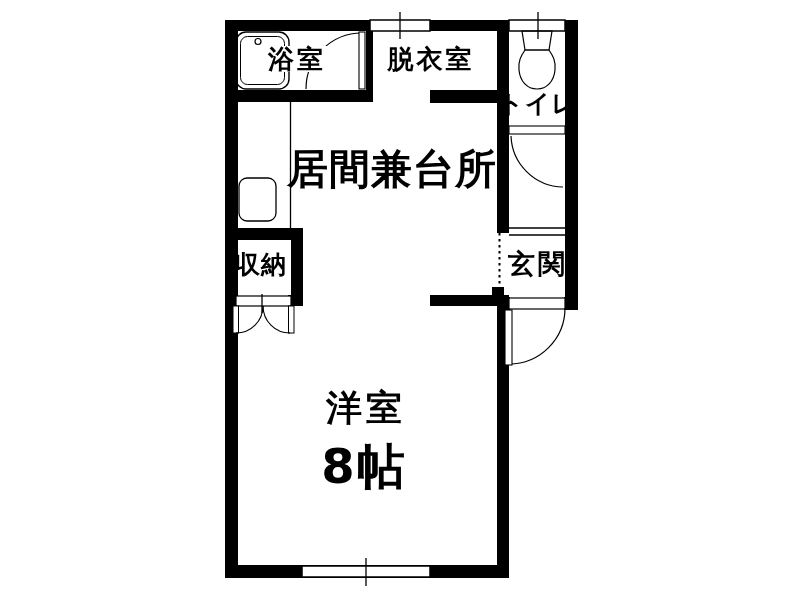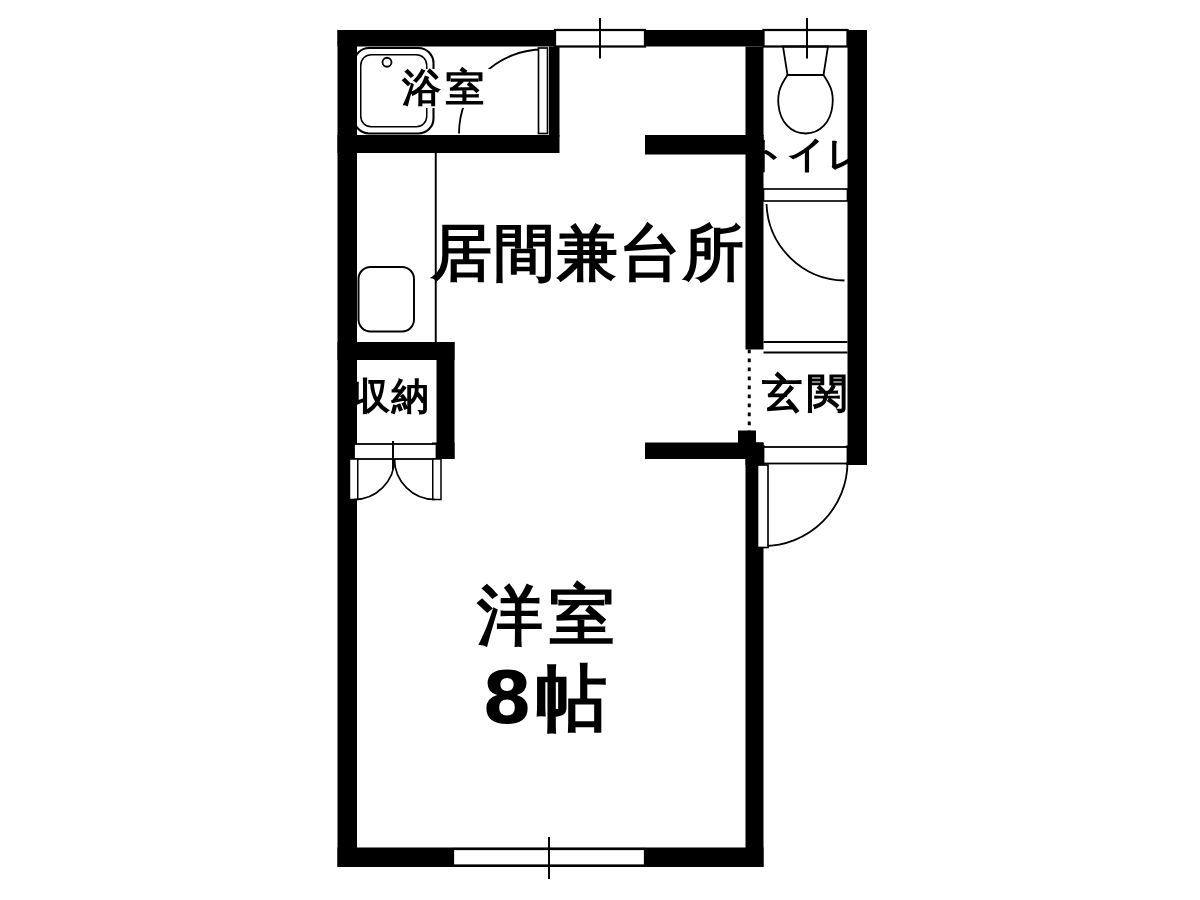--- a/index.html
+++ b/index.html
@@ -101,27 +101,28 @@
       </g>
       <g>
         <line x1="290.5" y1="102" x2="290.5" y2="228" stroke-width="1.3"></line>
         <rect x="239" y="178" width="37" height="43" rx="8" stroke-width="1.3"></rect>
       </g>
     </g>
   </svg>
 
   <div class="room-label masked" style="left:297px;top:59px;font-size:26px;">浴室</div>
 
+  <div class="room-label" style="left:431px;top:59px;font-size:26px;">脱衣室</div>
 
   <div class="room-label" style="left:538px;top:103px;font-size:25px;letter-spacing:1px;">トイレ</div>
 
   <div class="room-label" style="left:392px;top:169px;font-size:41px;letter-spacing:1px;">居間兼台所</div>
 
 
   <div class="room-label" style="left:538px;top:263px;font-size:27px;">玄関</div>
 
   <div class="room-label" style="left:261px;top:264px;font-size:25px;letter-spacing:1px;">収納</div>
 
-  <div class="room-label" style="left:366px;top:411px;font-size:44px;letter-spacing:4px;">洋室</div>
+  <div class="room-label" style="left:366px;top:411px;font-size:36px;letter-spacing:4px;font-family:Liberation Mono, monospace;">洋室</div>
 
   <div class="room-label" style="left:364px;top:466px;font-size:48px;letter-spacing:2px;">8帖</div>
 
 </div>
 
 </body></html>

